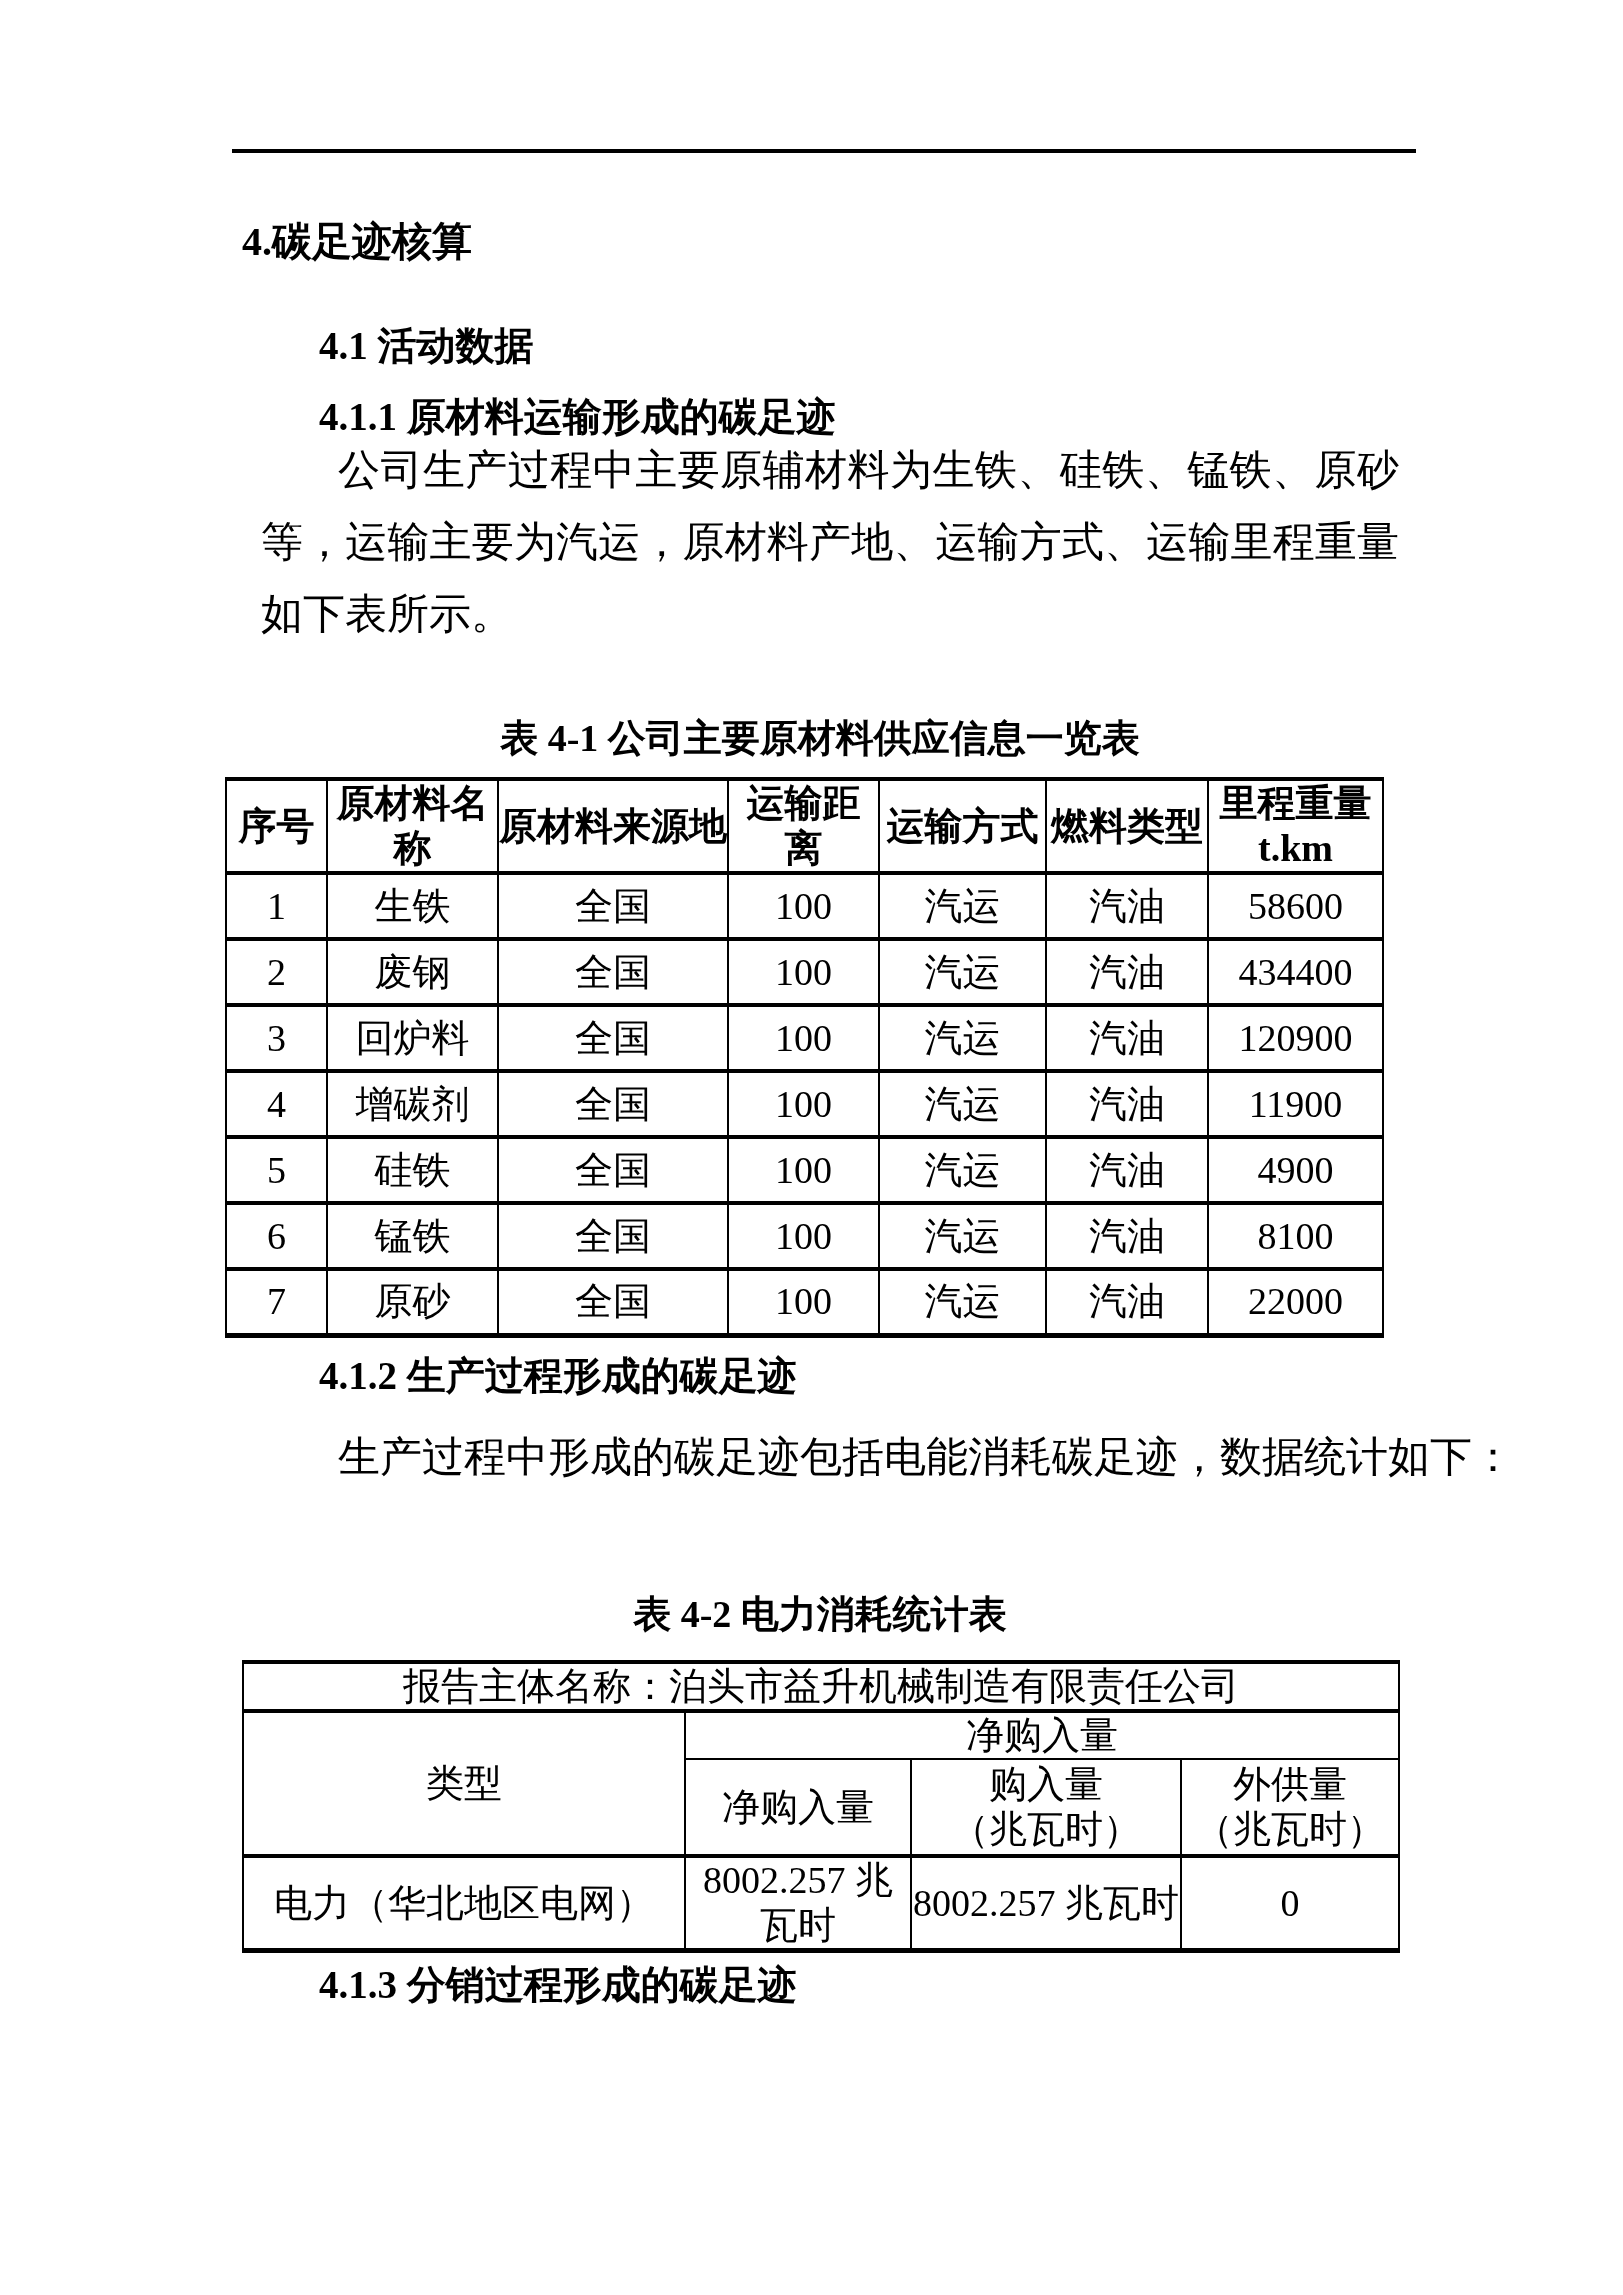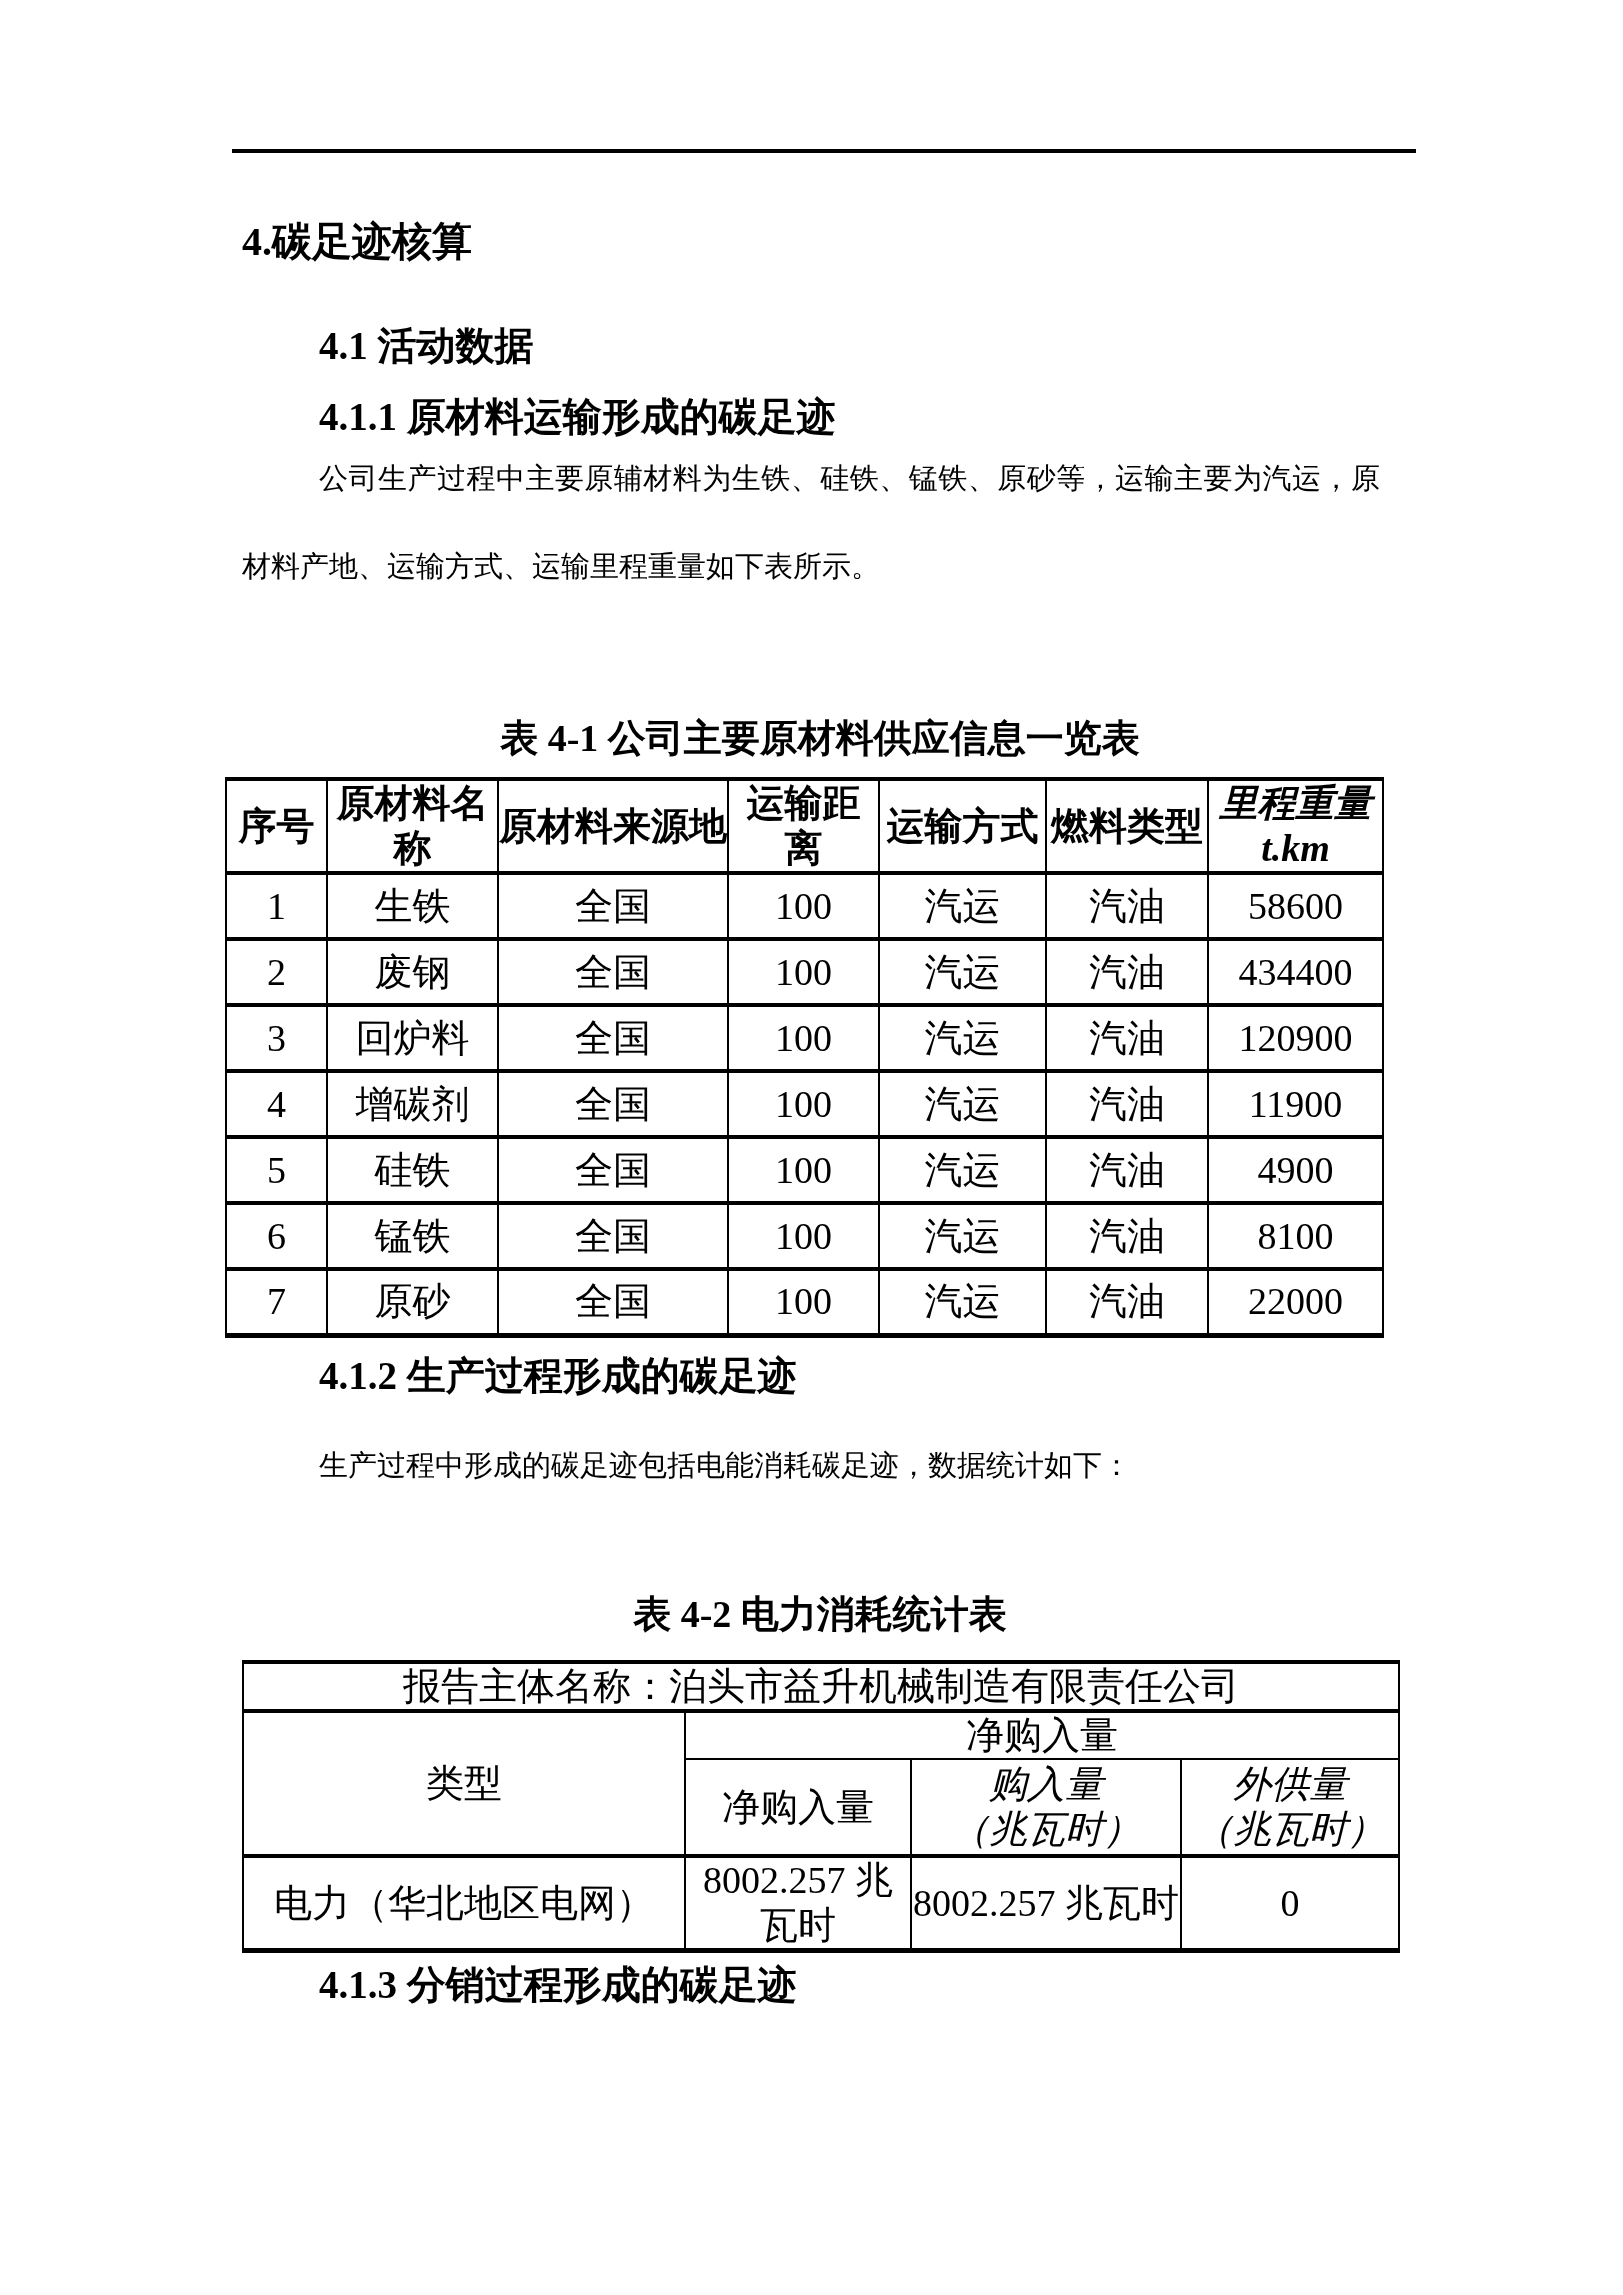--- a/index.html
+++ b/index.html
@@ -4,33 +4,33 @@
 <style>
   html,body{margin:0;padding:0;background:#ffffff;}
   .page{
     position:relative;width:1623px;height:2005px;background:#fff;color:#000;
     font-family:"Liberation Serif","DejaVu Serif",serif;overflow:hidden;
   }
   .abs{position:absolute;}
   .rule{background:#000;height:3.9px;}
   .h1{font-size:40px;font-weight:bold;line-height:52px;white-space:nowrap;}
   .h2{font-size:39px;font-weight:bold;line-height:51px;white-space:nowrap;}
-  .para{font-size:29px;line-height:88px;text-align:justify;text-justify:inter-ideograph;}
+  .para{font-size:42px;line-height:72px;text-align:justify;text-justify:inter-ideograph;margin-left:19px;}
   .indent{text-indent:77px;}
   .nowrap{white-space:nowrap;}
   .caption{font-size:38px;font-weight:bold;line-height:52px;text-align:center;}
   table{border-collapse:collapse;table-layout:fixed;}
   .t{border:2.5px solid #000;border-top:4.9px solid #000;border-bottom:5.9px solid #000;}
   .t td{
     border:2.5px solid #000;border-top-width:4.4px;border-bottom-width:4.4px;
     text-align:center;vertical-align:middle;padding:0;
     font-size:38px;line-height:45px;overflow:hidden;
   }
   .t td.bold{font-weight:bold;}
-  .pre{white-space:pre-line;font-style:italic;}
+  .pre{white-space:pre-line;}
   td.thin-bottom{border-bottom-width:2.9px;}
   td.thin-top{border-top-width:2.9px;}
   .footer{font-size:36px;line-height:34px;white-space:nowrap;}
 </style>
 </head>
 <body>
 
 <div class="page">
 
   <div class="abs rule" style="top:149px;left:232px;width:1184px;"></div>

